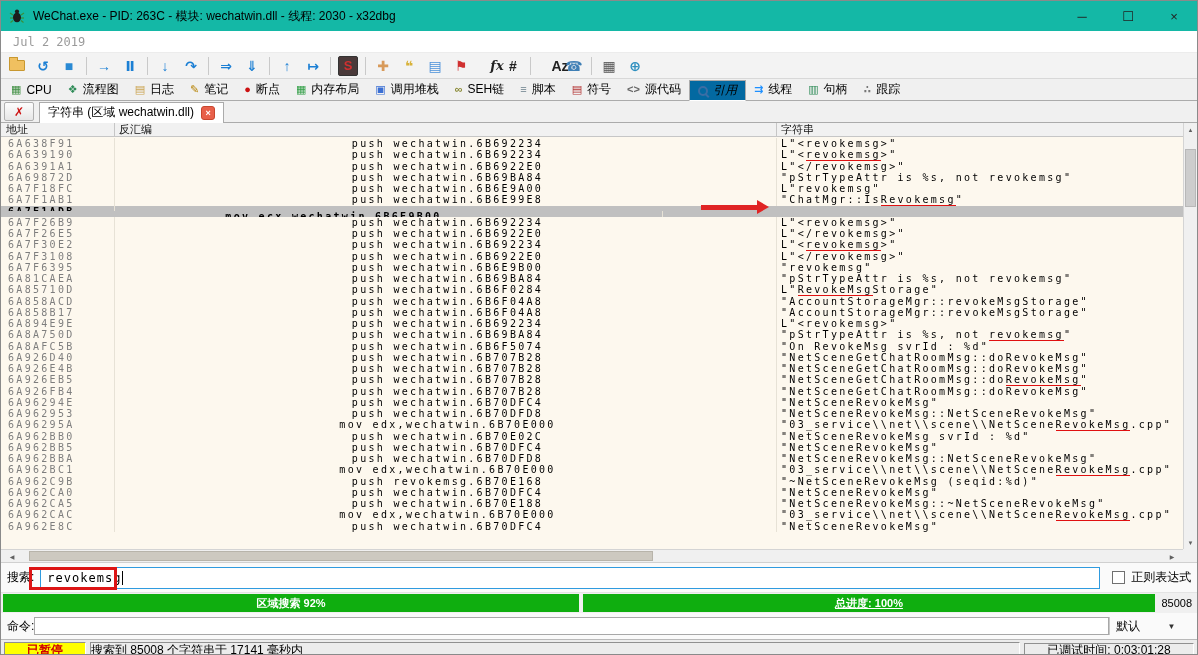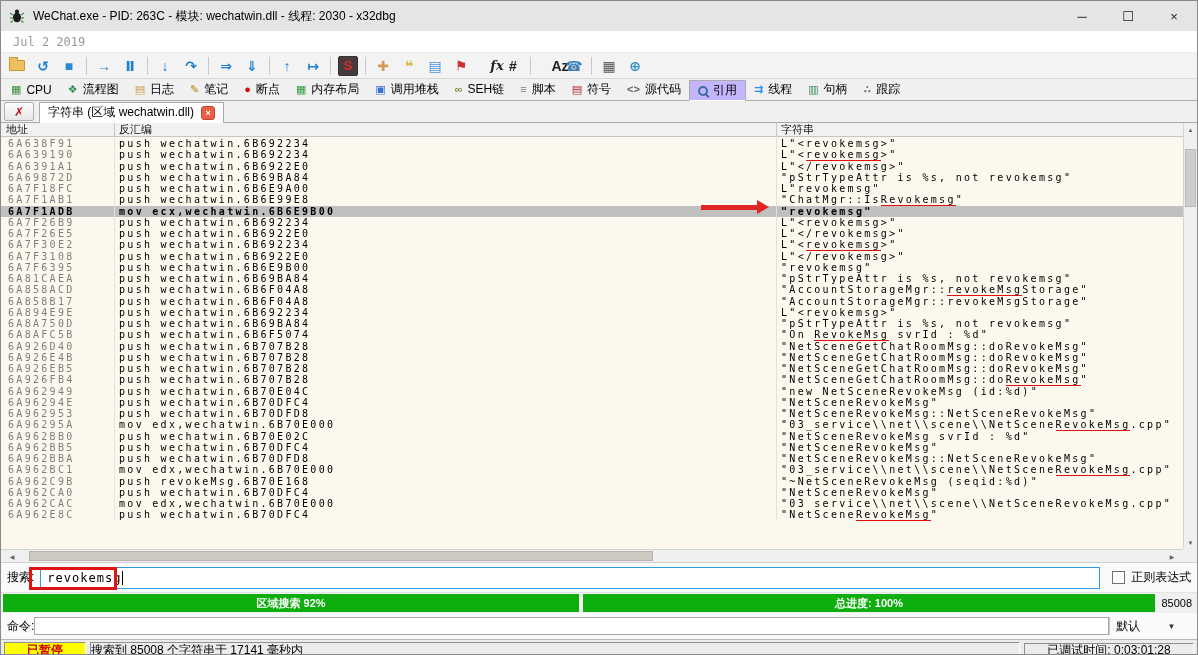--- a/index.html
+++ b/index.html
@@ -1,21 +1,21 @@
 <!DOCTYPE html>
 <html><head>
 <meta charset="utf-8">
 <style>
   *{margin:0;padding:0;box-sizing:border-box;}
   html,body{width:1198px;height:655px;}
   body{position:relative;overflow:hidden;background:#fff;border:1px solid #8a8a8a;
        font-family:"Liberation Sans","DejaVu Sans",sans-serif;color:#000;}
 
   
-  .titlebar{height:30px;display:flex;align-items:center;padding-left:8px;background:#e5e5e5;}
+  .titlebar{height:30px;display:flex;align-items:center;padding-left:8px;background:#14b8a6;}
   .title-text{font-size:12px;margin-left:8px;flex:1;white-space:nowrap;}
   .win-btns{display:flex;height:100%;}
   .win-btn{width:46px;display:flex;align-items:center;justify-content:center;font-size:13px;color:#222;}
 
   
   .menubar{height:22px;display:flex;align-items:center;background:#fff;border-bottom:1px solid #ececec;padding-left:2px;}
   .menu-item{padding:0 9px;font-size:12.5px;white-space:nowrap;}
   .menu-date{color:#9a9a9a;font:12px "DejaVu Sans Mono",monospace;margin-left:10px;}
 
   
@@ -24,43 +24,43 @@
   .tsep{width:1px;height:18px;background:#c9c9c9;margin:0 3px;}
   .tglyph{line-height:1;}
   .i-folder{width:16px;height:11px;background:#f0c060;border:1px solid #c89830;border-radius:1px;position:relative;display:inline-block;}
   .i-folder::before{content:"";position:absolute;top:-4px;left:-1px;width:7px;height:3px;background:#f0c060;border:1px solid #c89830;border-bottom:none;border-radius:1px 1px 0 0;}
   .scy{background:#4a3a3a;color:#d03030;width:20px;height:20px;font-size:13px;border-radius:2px;display:flex;align-items:center;justify-content:center;border:1px solid #333;}
   .fx{font-style:italic;font-family:"DejaVu Serif",serif;font-size:13px;font-weight:bold;margin-left:20px;}
 
   
   .tabbar{height:22px;display:flex;align-items:flex-end;background:#f0f0f0;border-bottom:1px solid #ababab;padding-left:2px;}
   .tab{height:21px;display:flex;align-items:center;gap:5px;padding:0 8px;font-size:12px;white-space:nowrap;}
-  .tab.sel{background:#c4b5fd;border:1px solid #ababab;border-bottom:1px solid #fff;margin-bottom:-1px;z-index:2;}
+  .tab.sel{background:#0369a1;border:1px solid #ababab;border-bottom:1px solid #fff;margin-bottom:-1px;z-index:2;font-style:italic;}
   .tab .tg{font-size:11px;font-weight:bold;line-height:1;}
   .mag{width:10px;height:10px;border:2px solid #3a6ea5;border-radius:50%;position:relative;display:inline-block;}
   .mag::after{content:"";position:absolute;width:2px;height:5px;background:#3a6ea5;right:-2px;bottom:-4px;transform:rotate(-45deg);}
 
   
   .subtabs{height:22px;display:flex;align-items:center;background:#f0f0f0;border-bottom:1px solid #ababab;padding-left:3px;gap:5px;}
   .closeall{width:30px;height:19px;border:1px solid #b0b0b0;background:linear-gradient(#fdfdfd,#e6e6e6);color:#cc1111;font-weight:bold;font-size:12px;display:flex;align-items:center;justify-content:center;border-radius:2px;}
   .doctab{height:21px;background:#fff;border:1px solid #ababab;border-bottom:none;display:flex;align-items:center;gap:7px;padding:0 8px;font-size:12px;margin-bottom:-1px;white-space:nowrap;}
   .docclose{width:14px;height:14px;background:#e8604a;border:1px solid #c8462e;border-radius:3px;color:#fff;font-size:9px;font-weight:bold;display:flex;align-items:center;justify-content:center;}
 
   
   .sview{height:440px;position:relative;background:#fdf8ee;border-bottom:1px solid #d0d0d0;}
   .hdr{height:14px;display:flex;background:#f1f1f1;border-bottom:1px solid #c6c6c6;font-size:11px;line-height:13px;color:#111;margin-right:14px;}
   .h-a{width:114px;padding-left:5px;border-right:1px solid #c6c6c6;}
   .h-d{width:662px;padding-left:4px;border-right:1px solid #c6c6c6;}
   .h-s{flex:1;padding-left:4px;}
   .rows{position:absolute;top:15px;left:0;right:14px;bottom:13px;overflow:hidden;}
   .trow{height:11.25px;display:flex;font-family:"DejaVu Sans Mono",monospace;font-size:10px;letter-spacing:2.3px;line-height:11.4px;white-space:pre;}
-  .trow.sel{background:#c0c0c0;font-weight:bold;}
+  .trow.sel{background:#c0c0c0;font-weight:bold;flex-direction:column;}
   .c-a{width:114px;padding-left:7px;color:#7e7e7e;border-right:1px solid #e7e2d6;overflow:hidden;}
   .trow.sel .c-a{color:#000;}
-  .c-d{width:662px;padding-left:4px;border-right:1px solid #e7e2d6;overflow:hidden;}
+  .c-d{width:662px;padding-left:4px;border-right:1px solid #e7e2d6;overflow:hidden;text-align:center;}
   .c-s{flex:1;padding-left:4px;overflow:hidden;}
   .hl{border-bottom:2px solid #e01010;}
 
   .vscroll{position:absolute;top:0;right:0;width:14px;bottom:13px;background:#f0f0f0;border-left:1px solid #d4d4d4;}
   .vs-b{position:absolute;left:0;right:0;height:13px;display:flex;align-items:center;justify-content:center;font-size:6px;color:#606060;}
   .vs-up{top:0;}.vs-dn{bottom:0;}
   .vs-th{position:absolute;left:1px;right:1px;top:26px;height:58px;background:#cdcdcd;border:1px solid #b8b8b8;}
   .hscroll{position:absolute;left:0;bottom:0;height:13px;right:14px;background:#f0f0f0;border-top:1px solid #d4d4d4;}
   .hs-b{position:absolute;top:0;bottom:0;width:22px;display:flex;align-items:center;justify-content:center;font-size:6px;color:#606060;}
   .hs-l{left:0;}.hs-r{right:0;}
@@ -72,21 +72,21 @@
   .lbl{font-size:12px;white-space:nowrap;}
   .sinput{width:1060px;height:22px;border:1px solid #2f9bdf;background:#fff;display:flex;align-items:center;padding-left:6px;font:12px "DejaVu Sans Mono",monospace;letter-spacing:1px;}
   .caret{width:1px;height:14px;background:#000;margin-left:1px;}
   .cb{width:13px;height:13px;border:1px solid #707070;background:#fff;margin-left:6px;flex:none;}
   .cblbl{font-size:12px;white-space:nowrap;}
 
   
   .progressrow{height:20px;position:relative;background:#f0f0f0;}
   .pbar{position:absolute;top:1px;bottom:1px;background:#0fae0f;color:#fff;font-size:11px;font-weight:bold;display:flex;align-items:center;justify-content:center;}
   .pb1{left:2px;width:576px;}
-  .pb2{left:582px;width:572px;}
+  .pb2{left:582px;width:572px;text-decoration:underline;}
   .pcount{position:absolute;right:5px;top:0;bottom:0;display:flex;align-items:center;font-size:11px;}
 
   
   .commandrow{height:26px;display:flex;align-items:center;padding-left:6px;gap:0;background:#fafafa;}
   .cinput{width:1075px;height:18px;border:1px solid #a8a8a8;background:#fff;}
   .cdd{width:72px;height:18px;display:flex;align-items:center;justify-content:space-between;padding:0 6px;font-size:12px;border-left:1px solid #c8c8c8;}
   .cdd .ar{font-size:8px;color:#333;}
 
   
   .statusbar{height:21px;display:flex;align-items:center;background:#ececec;border-top:1px solid #b9b9b9;padding:0 3px;gap:4px;}
@@ -288,39 +288,40 @@
       <div class="trow"><span class="c-a">6A69872D</span><span class="c-d">push wechatwin.6B69BA84</span><span class="c-s">"pStrTypeAttr is %s, not <span class="hl">revokemsg</span>"</span></div>
       <div class="trow"><span class="c-a">6A7F18FC</span><span class="c-d">push wechatwin.6B6E9A00</span><span class="c-s">L"<span class="hl">revokemsg</span>"</span></div>
       <div class="trow"><span class="c-a">6A7F1AB1</span><span class="c-d">push wechatwin.6B6E99E8</span><span class="c-s">"ChatMgr::Is<span class="hl">Revokemsg</span>"</span></div>
       <div class="trow sel"><span class="c-a">6A7F1ADB</span><span class="c-d">mov ecx,wechatwin.6B6E9B00</span><span class="c-s">"<span class="hl">revokemsg</span>"</span></div>
       <div class="trow"><span class="c-a">6A7F26B9</span><span class="c-d">push wechatwin.6B692234</span><span class="c-s">L"&lt;<span class="hl">revokemsg</span>&gt;"</span></div>
       <div class="trow"><span class="c-a">6A7F26E5</span><span class="c-d">push wechatwin.6B6922E0</span><span class="c-s">L"&lt;/<span class="hl">revokemsg</span>&gt;"</span></div>
       <div class="trow"><span class="c-a">6A7F30E2</span><span class="c-d">push wechatwin.6B692234</span><span class="c-s">L"&lt;<span class="hl">revokemsg</span>&gt;"</span></div>
       <div class="trow"><span class="c-a">6A7F3108</span><span class="c-d">push wechatwin.6B6922E0</span><span class="c-s">L"&lt;/<span class="hl">revokemsg</span>&gt;"</span></div>
       <div class="trow"><span class="c-a">6A7F6395</span><span class="c-d">push wechatwin.6B6E9B00</span><span class="c-s">"<span class="hl">revokemsg</span>"</span></div>
       <div class="trow"><span class="c-a">6A81CAEA</span><span class="c-d">push wechatwin.6B69BA84</span><span class="c-s">"pStrTypeAttr is %s, not <span class="hl">revokemsg</span>"</span></div>
+      <div class="trow"><span class="c-a">6A85710D</span><span class="c-d">push wechatwin.6B6F0284</span><span class="c-s">L"<span class="hl">RevokeMsg</span>Storage"</span></div>
       <div class="trow"><span class="c-a">6A858ACD</span><span class="c-d">push wechatwin.6B6F04A8</span><span class="c-s">"AccountStorageMgr::<span class="hl">revokeMsg</span>Storage"</span></div>
       <div class="trow"><span class="c-a">6A858B17</span><span class="c-d">push wechatwin.6B6F04A8</span><span class="c-s">"AccountStorageMgr::<span class="hl">revokeMsg</span>Storage"</span></div>
       <div class="trow"><span class="c-a">6A894E9E</span><span class="c-d">push wechatwin.6B692234</span><span class="c-s">L"&lt;<span class="hl">revokemsg</span>&gt;"</span></div>
       <div class="trow"><span class="c-a">6A8A750D</span><span class="c-d">push wechatwin.6B69BA84</span><span class="c-s">"pStrTypeAttr is %s, not <span class="hl">revokemsg</span>"</span></div>
       <div class="trow"><span class="c-a">6A8AFC5B</span><span class="c-d">push wechatwin.6B6F5074</span><span class="c-s">"On <span class="hl">RevokeMsg</span> svrId : %d"</span></div>
       <div class="trow"><span class="c-a">6A926D40</span><span class="c-d">push wechatwin.6B707B28</span><span class="c-s">"NetSceneGetChatRoomMsg::do<span class="hl">RevokeMsg</span>"</span></div>
       <div class="trow"><span class="c-a">6A926E4B</span><span class="c-d">push wechatwin.6B707B28</span><span class="c-s">"NetSceneGetChatRoomMsg::do<span class="hl">RevokeMsg</span>"</span></div>
       <div class="trow"><span class="c-a">6A926EB5</span><span class="c-d">push wechatwin.6B707B28</span><span class="c-s">"NetSceneGetChatRoomMsg::do<span class="hl">RevokeMsg</span>"</span></div>
       <div class="trow"><span class="c-a">6A926FB4</span><span class="c-d">push wechatwin.6B707B28</span><span class="c-s">"NetSceneGetChatRoomMsg::do<span class="hl">RevokeMsg</span>"</span></div>
-      <div class="trow"><span class="c-a">6A962949</span><span class="c-d">push wechatwin.6B70E04C</span><span class="c-s">"new NetScene<span class="hl">RevokeMsg</span> (id:%d)"</span></div>
       <div class="trow"><span class="c-a">6A96294E</span><span class="c-d">push wechatwin.6B70DFC4</span><span class="c-s">"NetScene<span class="hl">RevokeMsg</span>"</span></div>
       <div class="trow"><span class="c-a">6A962953</span><span class="c-d">push wechatwin.6B70DFD8</span><span class="c-s">"NetScene<span class="hl">RevokeMsg</span>::NetScene<span class="hl">RevokeMsg</span>"</span></div>
       <div class="trow"><span class="c-a">6A96295A</span><span class="c-d">mov edx,wechatwin.6B70E000</span><span class="c-s">"03_service\\net\\scene\\NetScene<span class="hl">RevokeMsg</span>.cpp"</span></div>
       <div class="trow"><span class="c-a">6A962BB0</span><span class="c-d">push wechatwin.6B70E02C</span><span class="c-s">"NetScene<span class="hl">RevokeMsg</span> svrId : %d"</span></div>
       <div class="trow"><span class="c-a">6A962BB5</span><span class="c-d">push wechatwin.6B70DFC4</span><span class="c-s">"NetScene<span class="hl">RevokeMsg</span>"</span></div>
       <div class="trow"><span class="c-a">6A962BBA</span><span class="c-d">push wechatwin.6B70DFD8</span><span class="c-s">"NetScene<span class="hl">RevokeMsg</span>::NetScene<span class="hl">RevokeMsg</span>"</span></div>
       <div class="trow"><span class="c-a">6A962BC1</span><span class="c-d">mov edx,wechatwin.6B70E000</span><span class="c-s">"03_service\\net\\scene\\NetScene<span class="hl">RevokeMsg</span>.cpp"</span></div>
-      <div class="trow"><span class="c-a">6A962C9B</span><span class="c-d">push revokeMsg.6B70E168</span><span class="c-s">"~NetScene<span class="hl">RevokeMsg</span> (seqid:%d)"</span></div>
+      <div class="trow"><span class="c-a">6A962C9B</span><span class="c-d">push revokemsg.6B70E168</span><span class="c-s">"~NetScene<span class="hl">RevokeMsg</span> (seqid:%d)"</span></div>
       <div class="trow"><span class="c-a">6A962CA0</span><span class="c-d">push wechatwin.6B70DFC4</span><span class="c-s">"NetScene<span class="hl">RevokeMsg</span>"</span></div>
+      <div class="trow"><span class="c-a">6A962CA5</span><span class="c-d">push wechatwin.6B70E188</span><span class="c-s">"NetScene<span class="hl">RevokeMsg</span>::~NetScene<span class="hl">RevokeMsg</span>"</span></div>
       <div class="trow"><span class="c-a">6A962CAC</span><span class="c-d">mov edx,wechatwin.6B70E000</span><span class="c-s">"03_service\\net\\scene\\NetScene<span class="hl">RevokeMsg</span>.cpp"</span></div>
       <div class="trow"><span class="c-a">6A962E8C</span><span class="c-d">push wechatwin.6B70DFC4</span><span class="c-s">"NetScene<span class="hl">RevokeMsg</span>"</span></div>
     </div>
 
   <div class="vscroll">
     <span class="vs-b vs-up">▲</span>
     <span class="vs-th"></span>
     <span class="vs-b vs-dn">▼</span>
   </div>
   <div class="hscroll">

